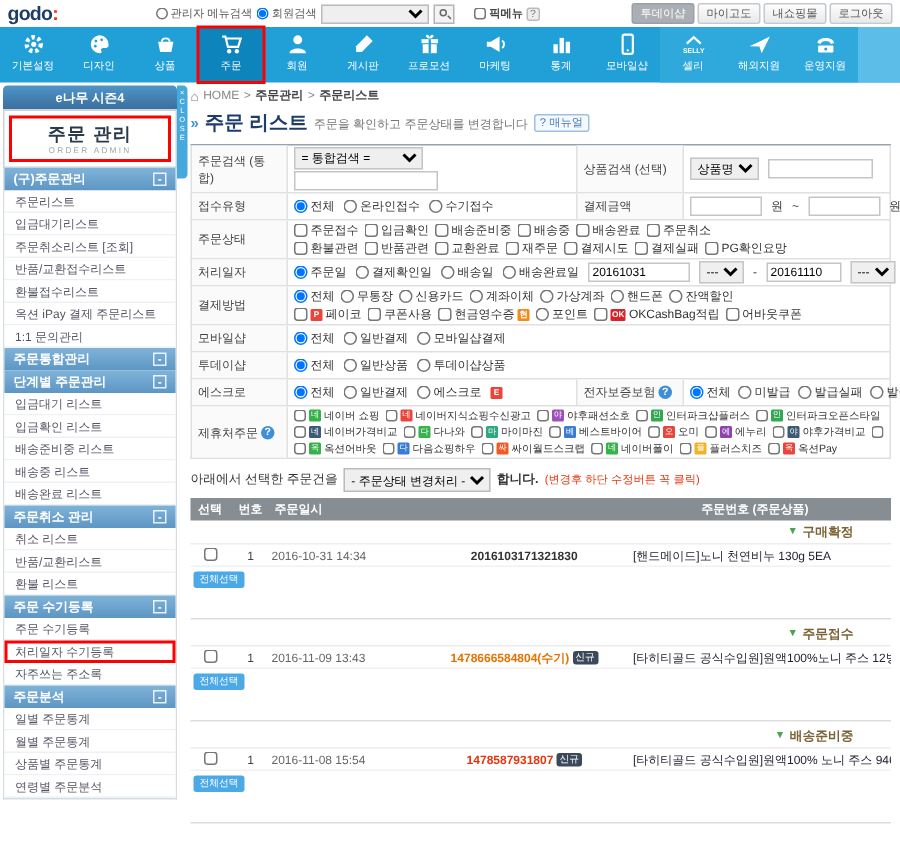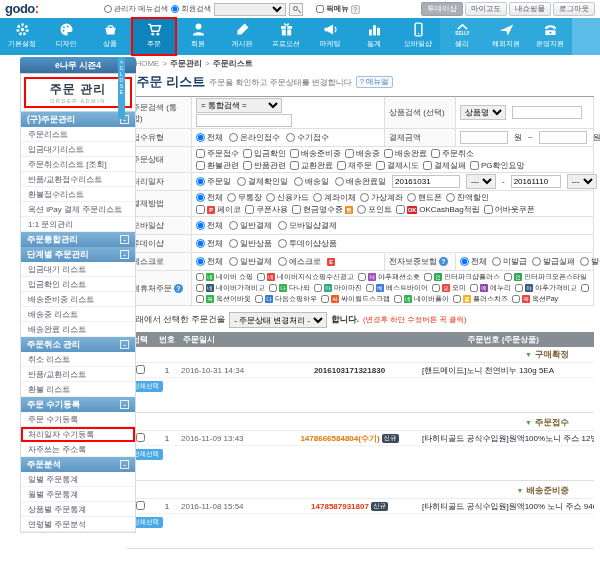--- a/index.html
+++ b/index.html
@@ -31,21 +31,21 @@
   .nav-item{width:44px;display:flex;flex-direction:column;align-items:center;padding-top:3px;cursor:pointer;position:relative}
   .nav-ico{height:17px}
   .nav-ico svg{display:block}
   .nav-label{font-size:7px;color:#fff;margin-top:1px;white-space:nowrap}
   .nav-item.active{background:#0d84bc;outline:2px solid #f00;outline-offset:-1px}
   .nav-item.alt{background:#2fa9dc}
   .nav-fill{flex:1;background:#5cbde8}
 
   
   .wrap{position:relative;height:509px}
-  .sidebar{position:absolute;left:20px;top:2px;width:116px}
+  .sidebar{position:absolute;left:2px;top:2px;width:116px}
   .close-strip{position:absolute;left:118px;top:2px;width:7px;height:62px;background:#45a9dd;
     border-radius:0 3px 3px 0;color:#fff;font-size:5px;text-align:center;line-height:6px;padding-top:2px;cursor:pointer}
   .main{margin-left:127px;width:467px;padding-top:2px}
 
   
   .skin-tab{height:16px;line-height:16px;text-align:center;color:#fff;font-size:8.5px;font-weight:bold;
     background:linear-gradient(#4f94c8,#3a6f9e);border-radius:3px 3px 0 0}
   .admin-box{border:1px solid #c9d2d8;background:#fff;padding:3px}
   .admin-inner{border:2px solid #f00;padding:2px 0;text-align:center}
   .admin-title{font-size:12px;font-weight:bold;color:#2a3a4a;letter-spacing:1px}

